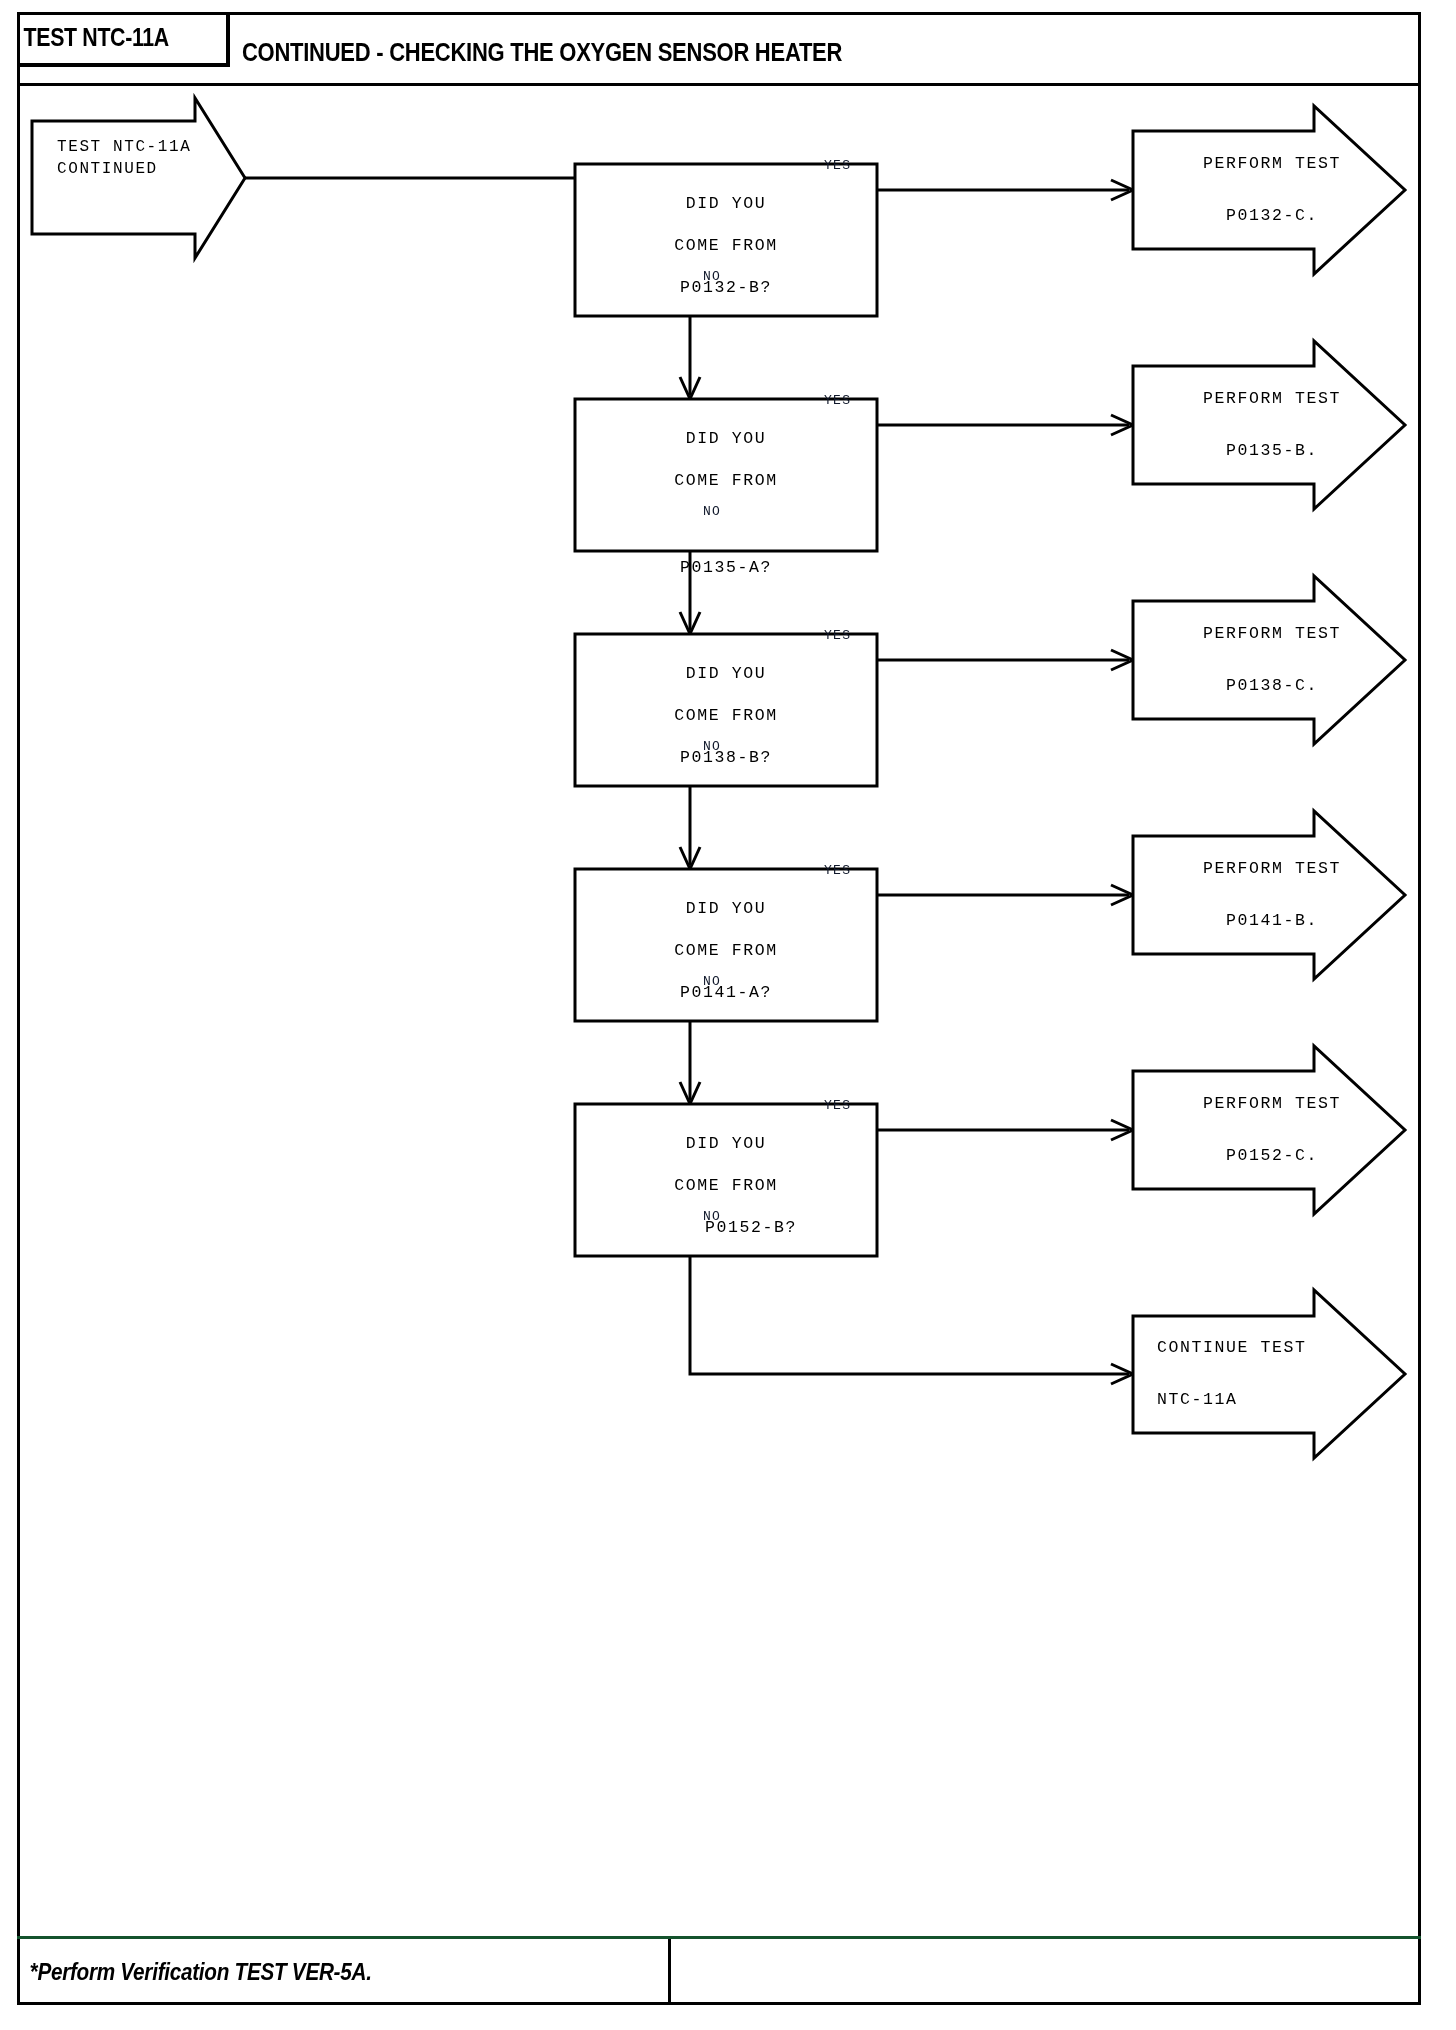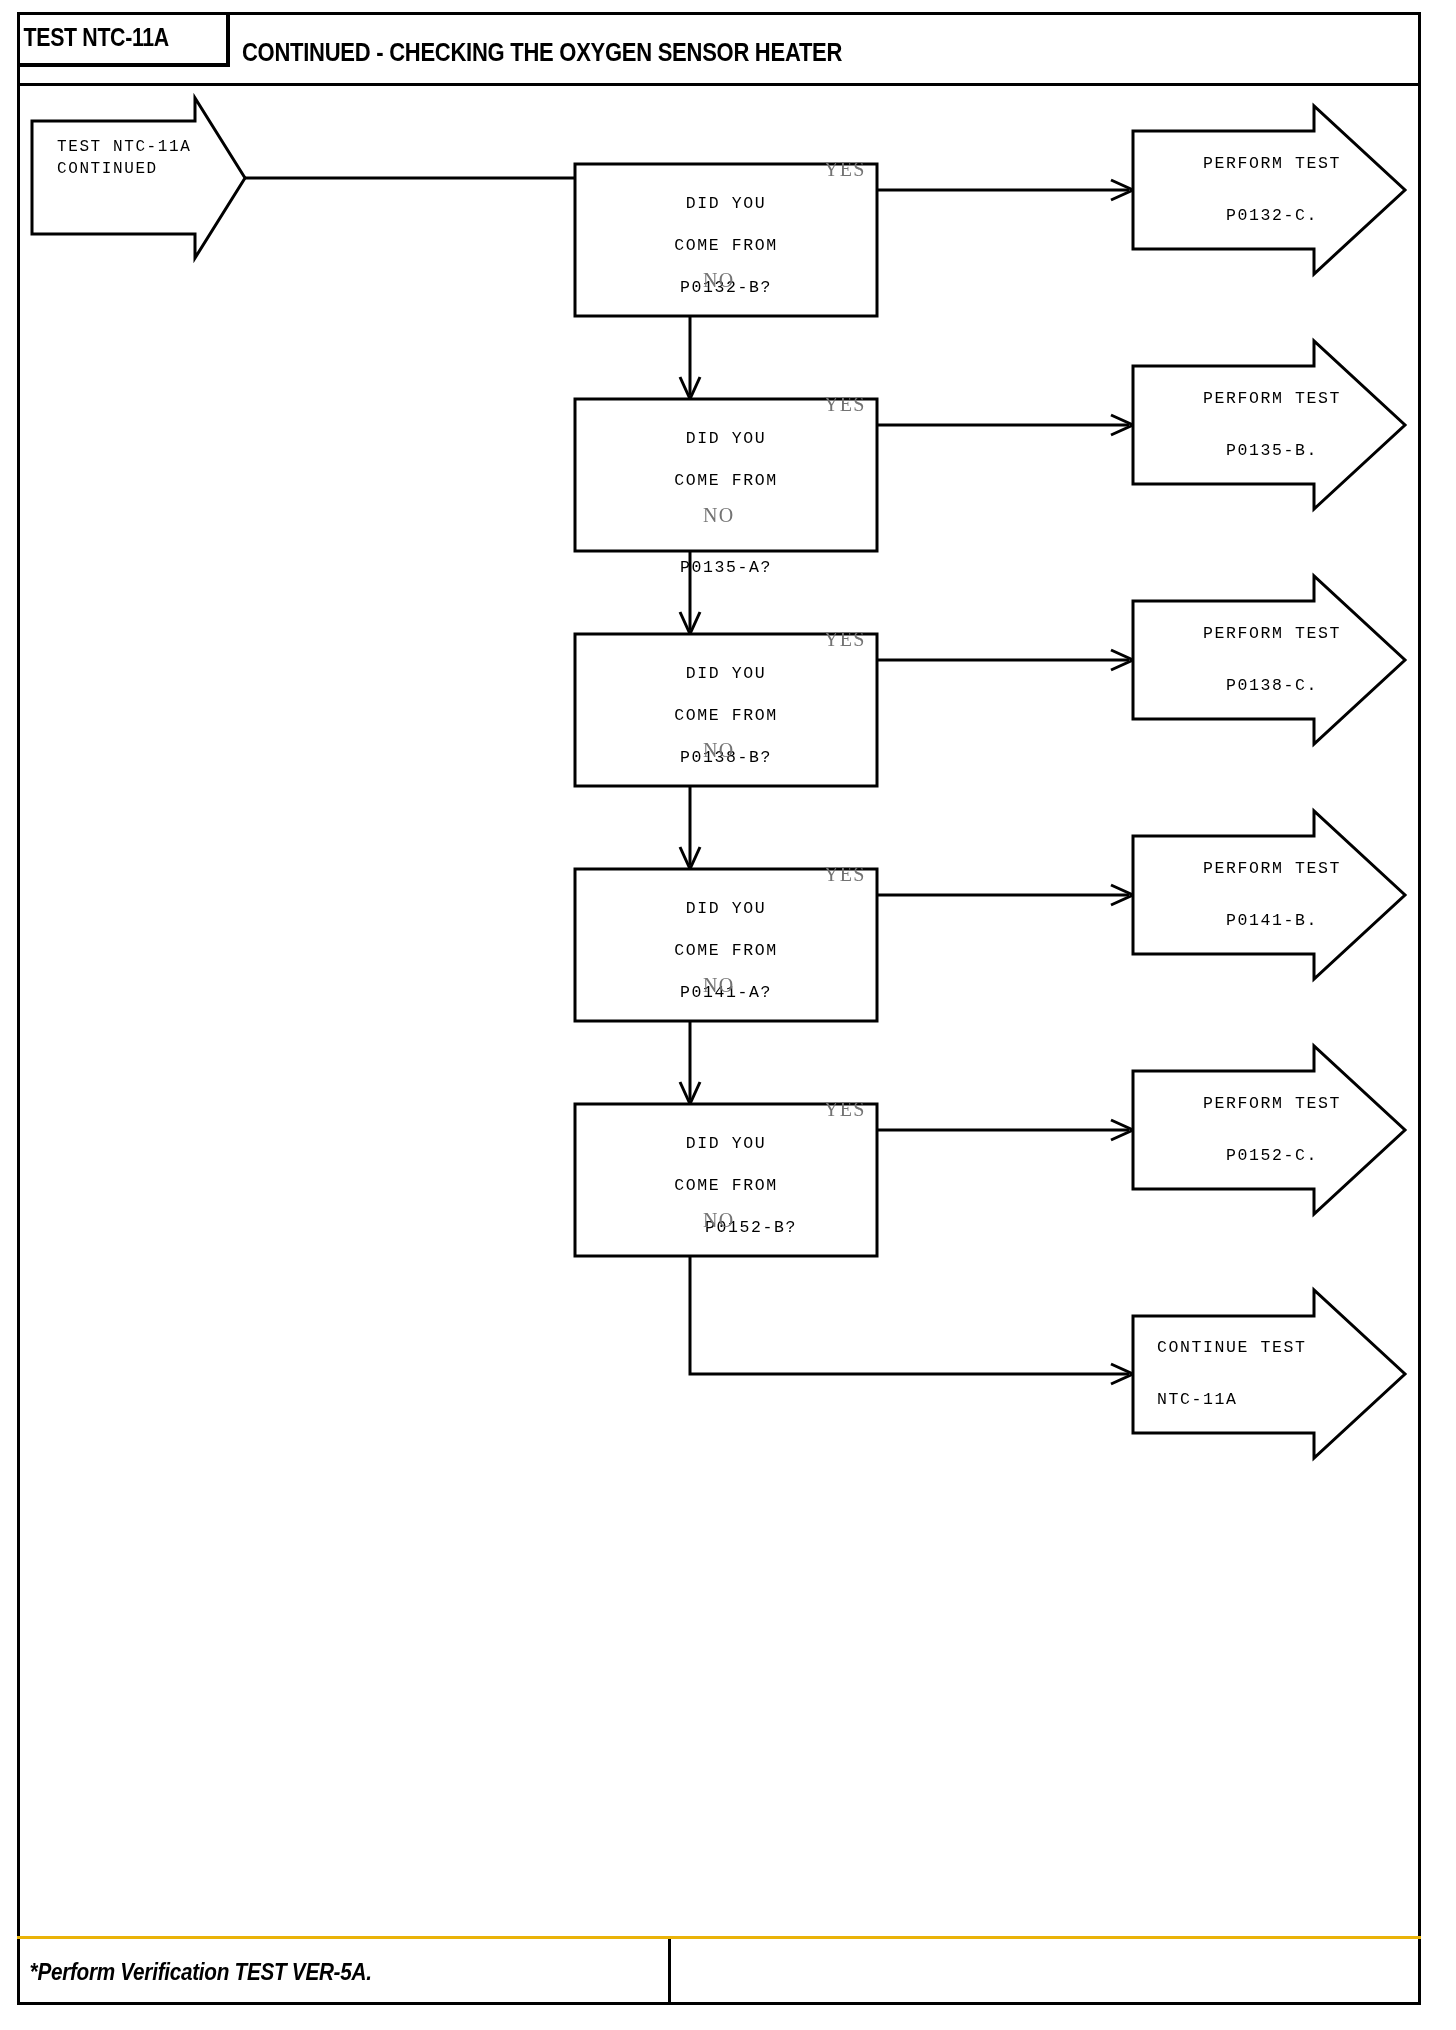--- a/index.html
+++ b/index.html
@@ -66,29 +66,29 @@
     position:absolute;
     font-family:"Liberation Mono","DejaVu Sans Mono",monospace;
     font-size:16.5px;
     letter-spacing:1.6px;
     white-space:pre;
     color:#000;
   }
   .mono.ctr{text-align:center;}
   .lbl{
     position:absolute;
-    font-family:Liberation Serif, serif;
-    font-size:20px;letter-spacing:1.3px;white-space:pre;color:#737373;
+    font-family:Liberation Mono, monospace;
+    font-size:13px;letter-spacing:1.3px;white-space:pre;color:#0f172a;
   }
 
   
   .footer-band{
     position:absolute;left:17px;top:1936px;
     width:1404px;height:69px;
-    border-top:3px solid #eab308;
+    border-top:3px solid #14532d;
     box-sizing:border-box;
   }
   .footer-cell{
     position:absolute;top:0;height:66px;
     display:flex;align-items:center;
   }
   .footer-left{left:0px;width:654px;border-right:3px solid #000;box-sizing:border-box;}
   .footer-right{left:654px;width:750px;}
   .footer-cell span{
     font-size:23px;font-weight:bold;font-style:italic;

